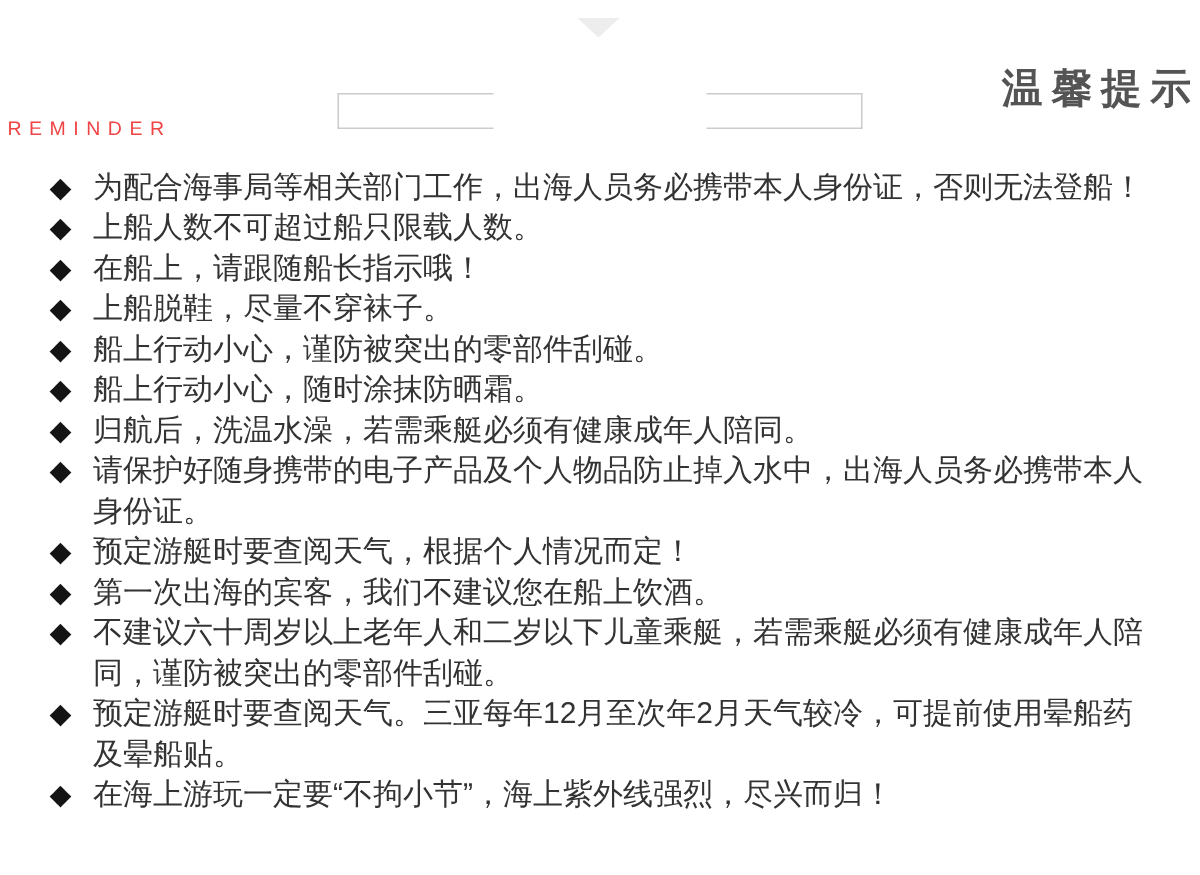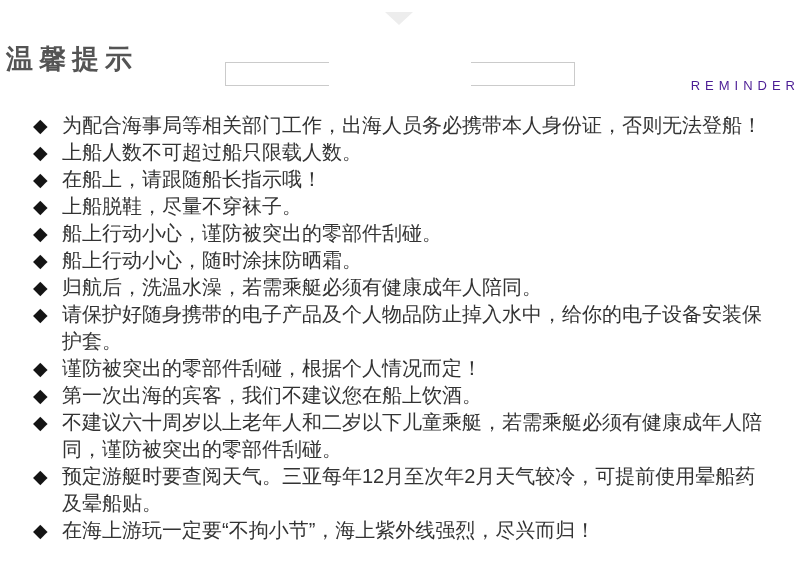--- a/index.html
+++ b/index.html
@@ -22,36 +22,36 @@
     height: 0;
     border-left: 14px solid transparent;
     border-right: 14px solid transparent;
     border-top: 13px solid #ededed;
   }
   .title {
     position: absolute;
     top: 41px;
     left: 0;
     width: 100%;
-    text-align: left;
+    text-align: right;
     font-size: 27px;
     font-weight: bold;
     color: #545454;
     letter-spacing: 6px;
     text-indent: 6px;
     white-space: nowrap;
   }
   .subtitle {
     position: absolute;
     top: 78px;
     left: 0;
     width: 100%;
-    text-align: right;
+    text-align: left;
     font-size: 13px;
-    color: #4c1d95;
+    color: #ef4444;
     letter-spacing: 5px;
     text-indent: 5px;
     white-space: nowrap;
   }
   .bracket {
     position: absolute;
     top: 62px;
     width: 104px;
     height: 24px;
     border-top: 1px solid #cbcbcb;
@@ -134,26 +134,26 @@
       <span class="tip-text">船上行动小心，随时涂抹防晒霜。</span>
     </li>
 
     <li>
       <span class="diamond">◆</span>
       <span class="tip-text">归航后，洗温水澡，若需乘艇必须有健康成年人陪同。</span>
     </li>
 
     <li>
       <span class="diamond">◆</span>
-      <span class="tip-text">请保护好随身携带的电子产品及个人物品防止掉入水中，给你的电子设备安装保护套。</span>
+      <span class="tip-text">请保护好随身携带的电子产品及个人物品防止掉入水中，出海人员务必携带本人身份证。</span>
     </li>
 
     <li>
       <span class="diamond">◆</span>
-      <span class="tip-text">谨防被突出的零部件刮碰，根据个人情况而定！</span>
+      <span class="tip-text">预定游艇时要查阅天气，根据个人情况而定！</span>
     </li>
 
     <li>
       <span class="diamond">◆</span>
       <span class="tip-text">第一次出海的宾客，我们不建议您在船上饮酒。</span>
     </li>
 
     <li>
       <span class="diamond">◆</span>
       <span class="tip-text">不建议六十周岁以上老年人和二岁以下儿童乘艇，若需乘艇必须有健康成年人陪同，谨防被突出的零部件刮碰。</span>

